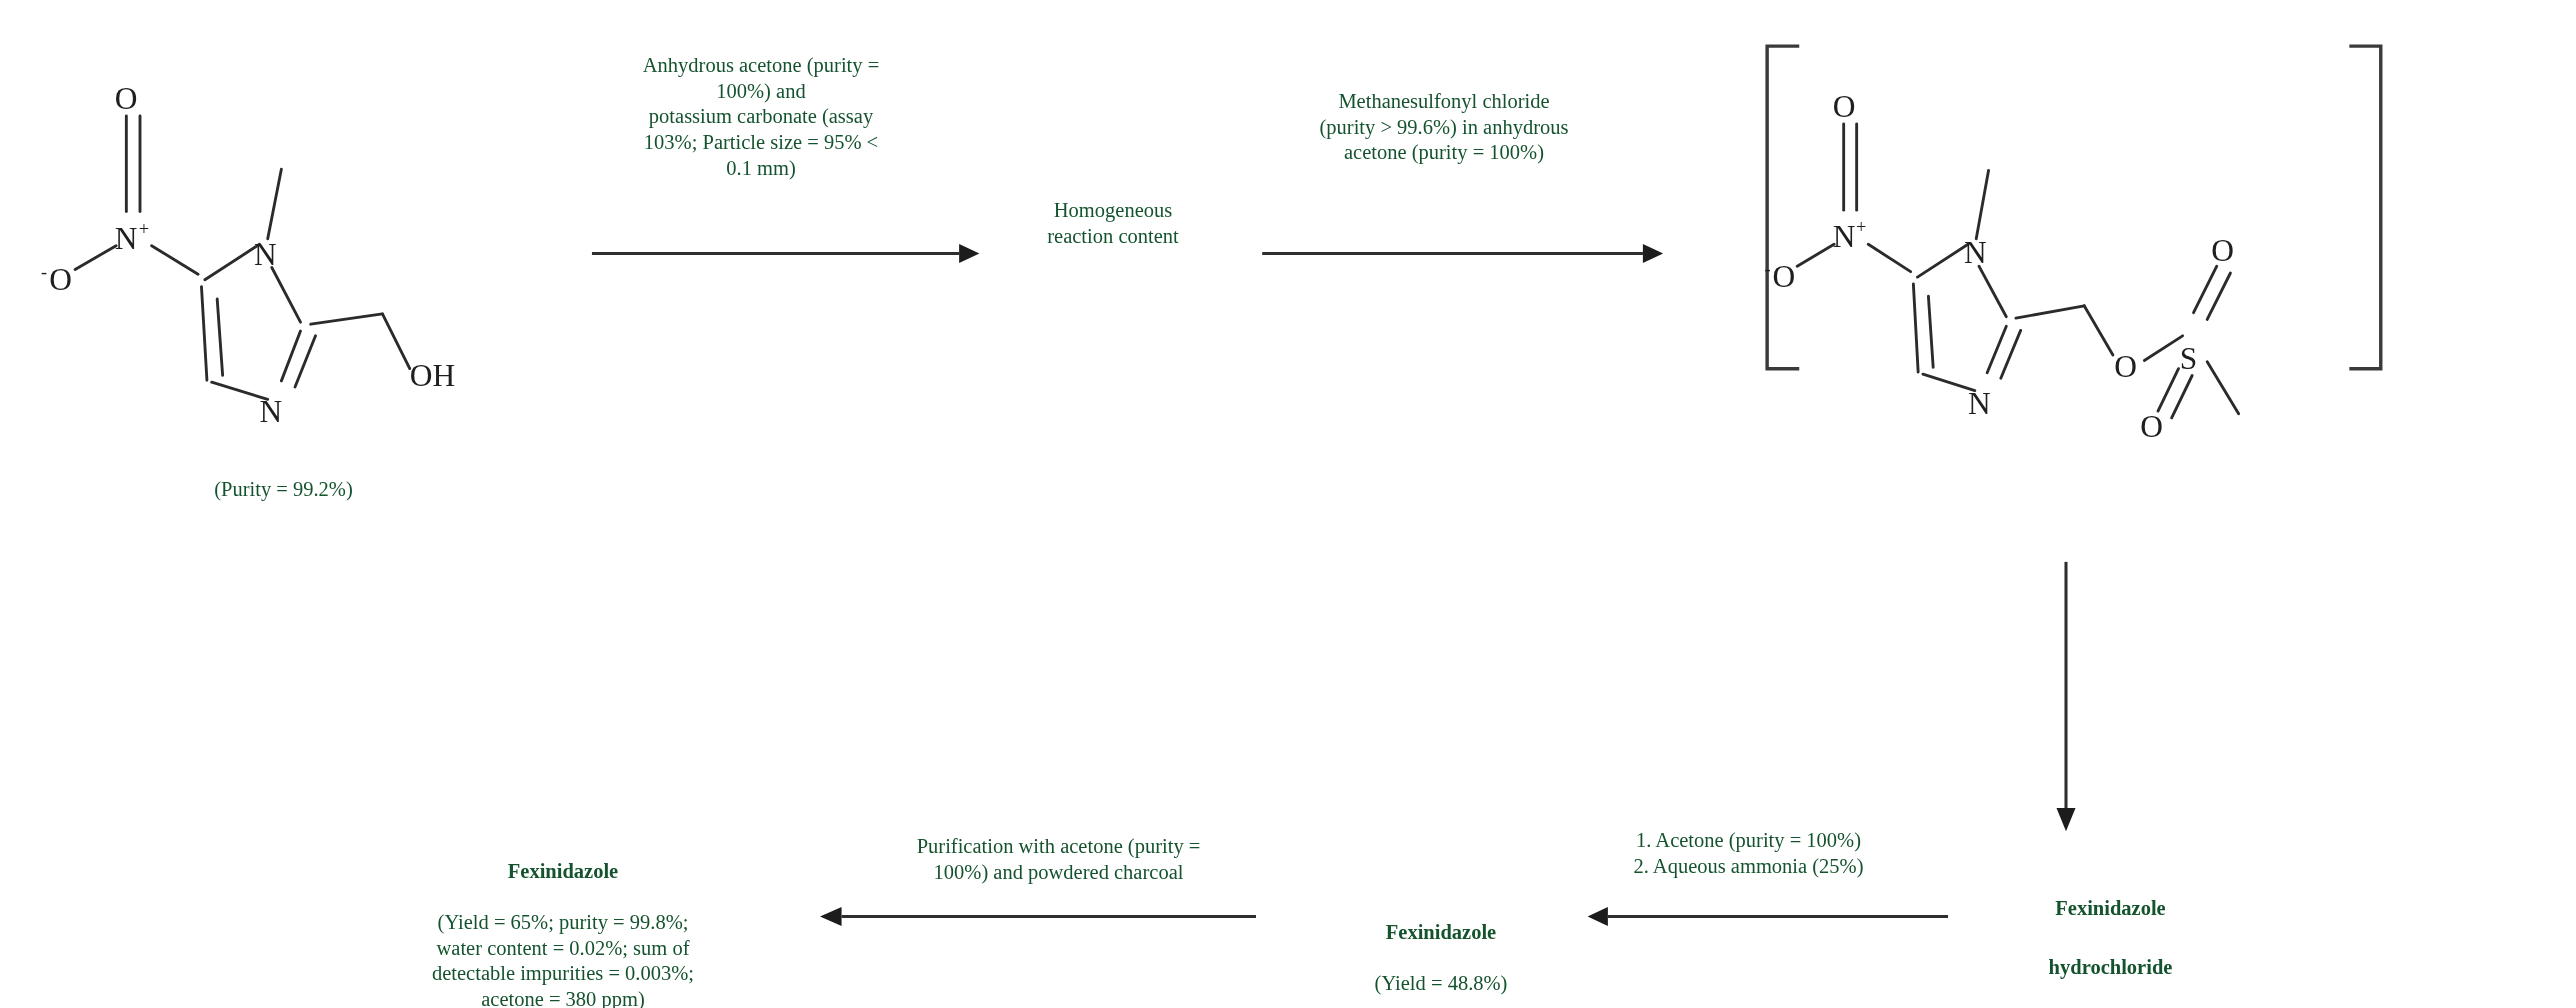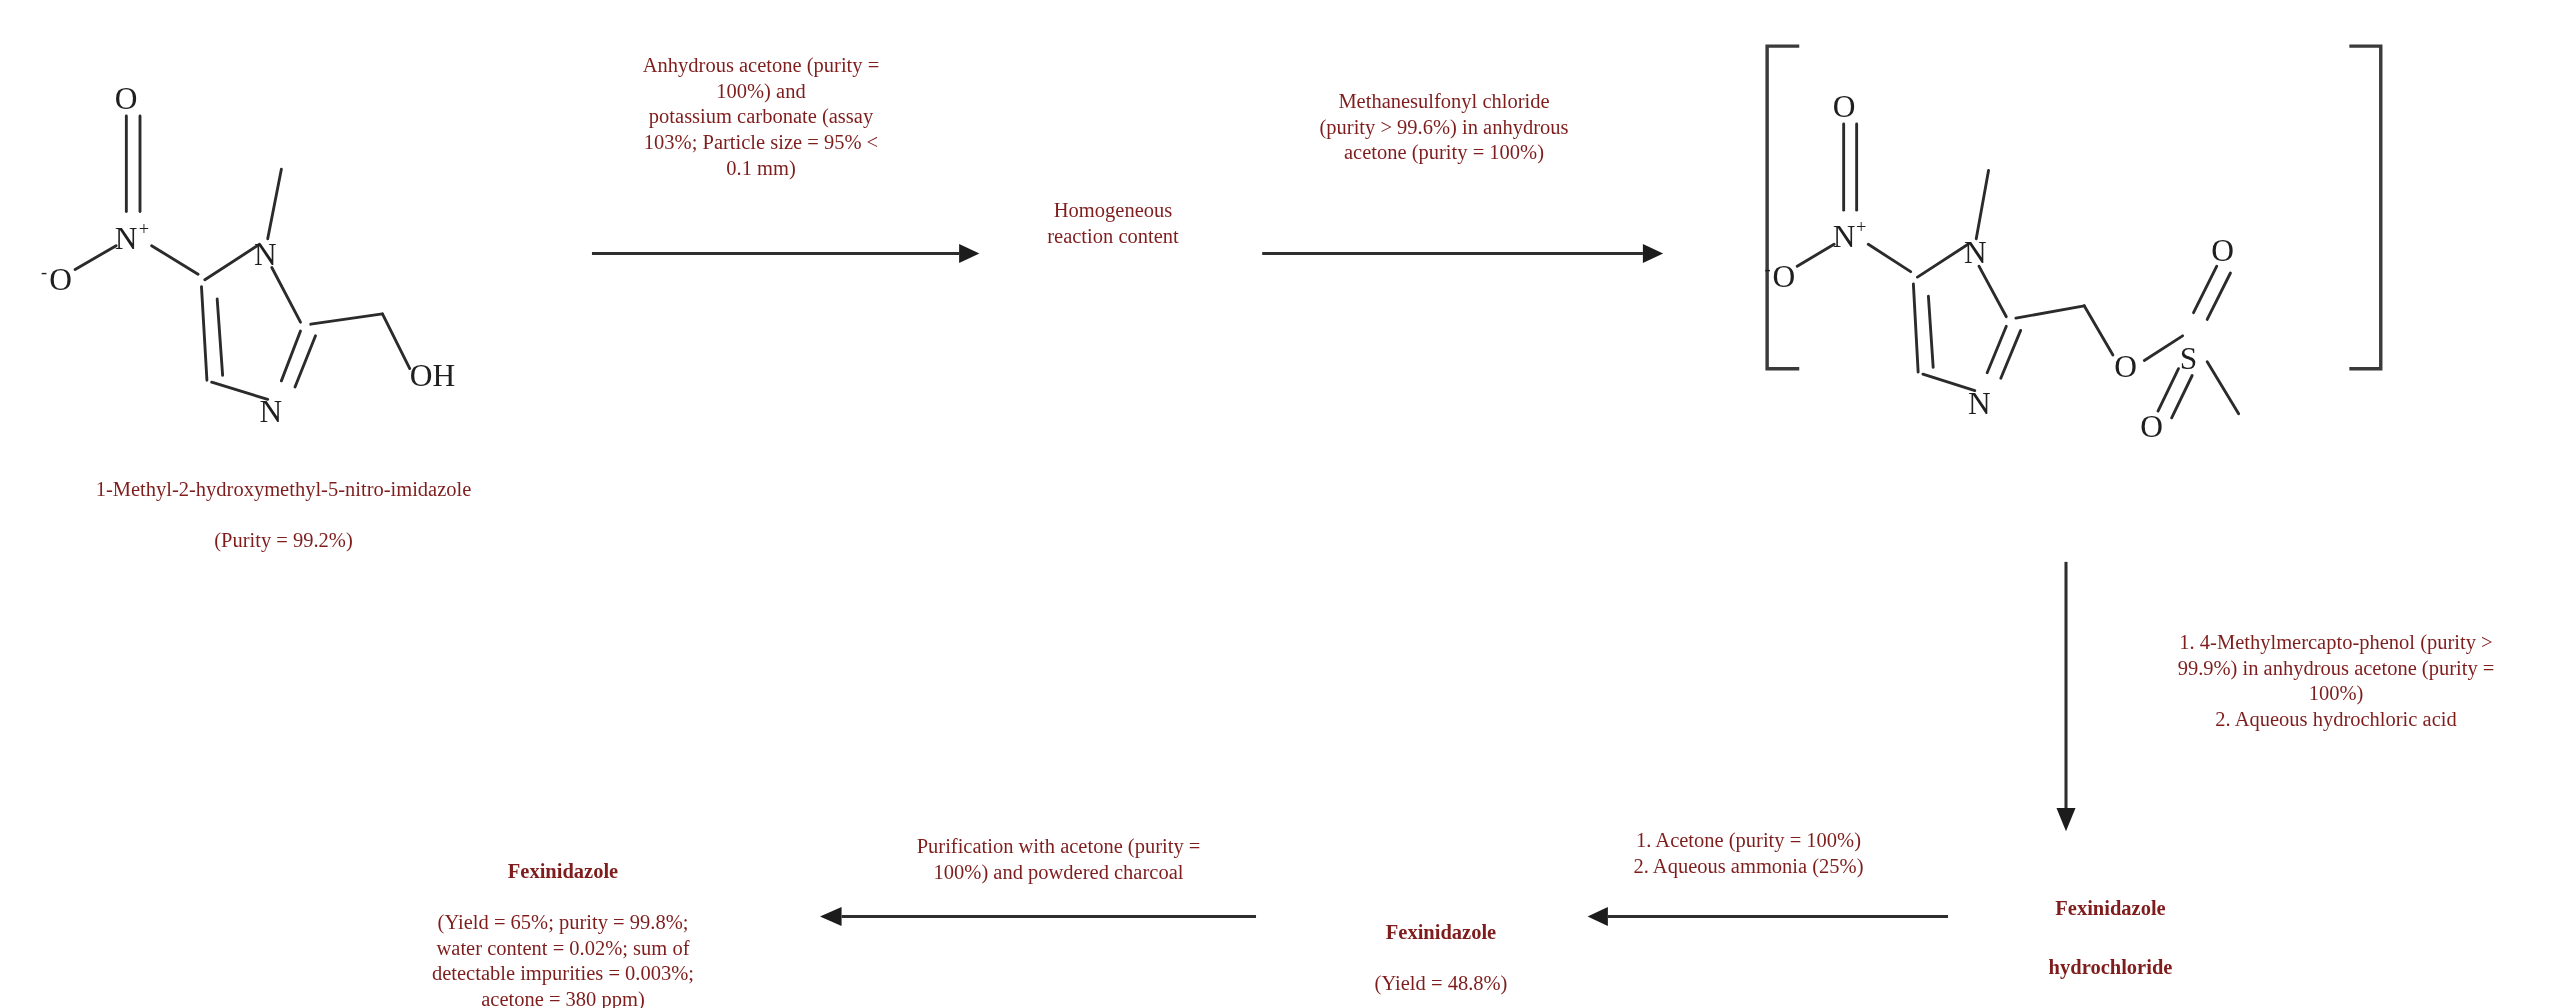--- a/index.html
+++ b/index.html
@@ -14,21 +14,21 @@
     background: #ffffff;
     font-family: "Liberation Serif", "DejaVu Serif", serif;
     color: #1a1a1a;
     overflow: hidden;
   }
   .abs { position: absolute; }
   .txt {
     text-align: center;
     line-height: 1.25;
     font-size: 20.5px;
-    color: #7f1d1d;
+    color: #14532d;
     white-space: pre-line;
   }
   .bold { font-weight: bold; margin-top: 8px; }
   .caption { font-size: 20.5px; line-height: 1.25; }
   svg { display: block; overflow: visible; }
   .mol-line {
     stroke: #2b2b2b;
     stroke-width: 4.2;
     fill: none;
     stroke-linecap: round;
@@ -90,21 +90,20 @@
       <text class="atom-sm" x="203" y="305">+</text>
       <text class="atom" x="72" y="385">O</text>
       <text class="atom-sm" x="60" y="368">-</text>
       <text class="atom" x="372" y="348">N</text>
       <text class="atom" x="380" y="578">N</text>
       <text class="atom" x="600" y="525">OH</text>
     </svg>
   </div>
 
   <div class="abs txt caption" style="left:0px; top:451px; width:567px;">
-    <div>1-Methyl-2-hydroxymethyl-5-nitro-imidazole</div>
     <div>(Purity = 99.2%)</div>
   </div>
 
   <div class="abs txt" style="left:570px; top:53px; width:382px;">Anhydrous acetone (purity =
 100%) and
 potassium carbonate (assay
 103%; Particle size = 95% &lt;
 0.1 mm)</div>
 
   <div class="abs" style="left:587px; top:240px; width:396px; height:27px;">
@@ -184,24 +183,20 @@
     </svg>
   </div>
 
   <div class="abs" style="left:2049px; top:560px; width:34px; height:273px;">
     <svg width="34" height="273" viewBox="0 0 50 400">
       <line class="arrow-body" x1="25" y1="2" x2="25" y2="364"></line>
       <polygon class="arrow-head" points="11,364 25,398 39,364"></polygon>
     </svg>
   </div>
 
-  <div class="abs txt" style="left:2097px; top:630px; width:478px; text-align:center;">1. 4-Methylmercapto-phenol (purity &gt;
-99.9%) in anhydrous acetone (purity =
-100%)
-2. Aqueous hydrochloric acid</div>
 
   <div class="abs txt" style="left:1967px; top:862px; width:287px;">
     <div class="bold">Fexinidazole</div>
     <div class="bold">hydrochloride</div>
     <div>(Yield = 72%)</div>
   </div>
 
   <div class="abs txt" style="left:1571px; top:828px; width:355px;">1. Acetone (purity = 100%)
 2. Aqueous ammonia (25%)</div>
 

